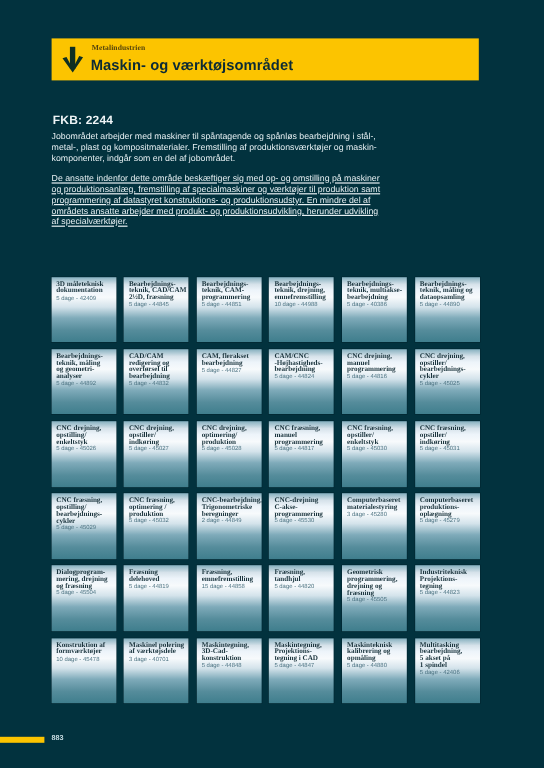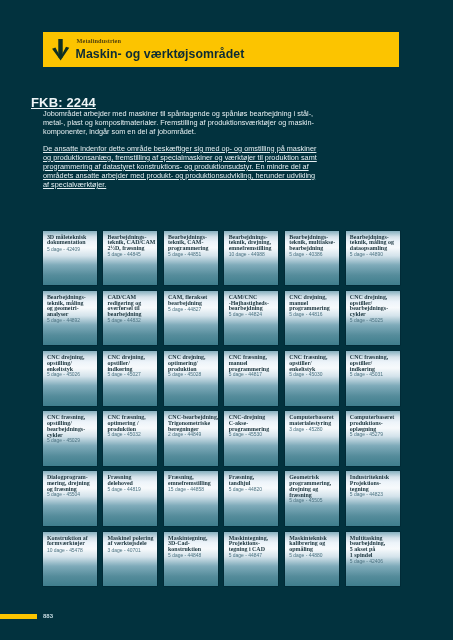--- a/index.html
+++ b/index.html
@@ -11,21 +11,21 @@
   
   .banner{position:absolute;left:43px;top:31.5px;width:356px;height:35px;
           background:#fcc400;}
   .banner .arrow{position:absolute;left:9.4px;top:7.3px;width:16.9px;height:21.1px;overflow:visible;}
   .banner .kicker{position:absolute;left:33.5px;top:5.4px;font-family:"Liberation Serif",serif;
           font-size:6.3px;font-weight:700;color:#54430c;letter-spacing:.08px;}
   .banner .title{position:absolute;left:32.6px;top:15.9px;font-size:12.3px;font-weight:700;
           color:#0c2b35;letter-spacing:.05px;}
 
   
-  .fkb{position:absolute;left:31px;top:94.5px;font-size:13px;font-weight:700;color:#eef4f6;letter-spacing:.15px;text-decoration:underline;}
+  .fkb{position:absolute;left:44px;top:94.5px;font-size:10px;font-weight:700;color:#eef4f6;letter-spacing:.15px;}
   .para{position:absolute;left:43px;font-size:7.3px;line-height:9.1px;color:#e6eff2;width:276px;hyphens:manual;}
   .p1{top:109px;}
   .p2{top:143.5px;text-decoration:underline;}
 
   
   .grid{position:absolute;left:42.6px;top:230.6px;width:357px;
         display:grid;grid-template-columns:repeat(6,1fr);gap:5.5px 6.55px;}
   .card{position:relative;height:54.7px;overflow:hidden;
         background:linear-gradient(180deg,#86b0bf 0%,#d6e2ea 11%,#edf4fa 20%,#f7fafc 31%,#d4e3eb 46%,#7fabba 63%,#558c9b 82%,#3f7e8d 100%);
         box-shadow:0 0 0 .5px rgba(2,28,37,.55);}

